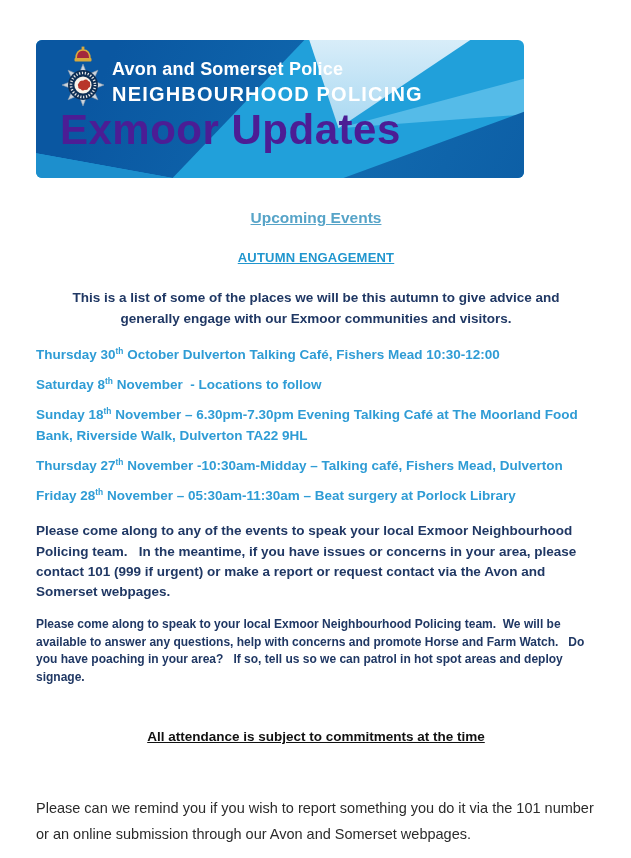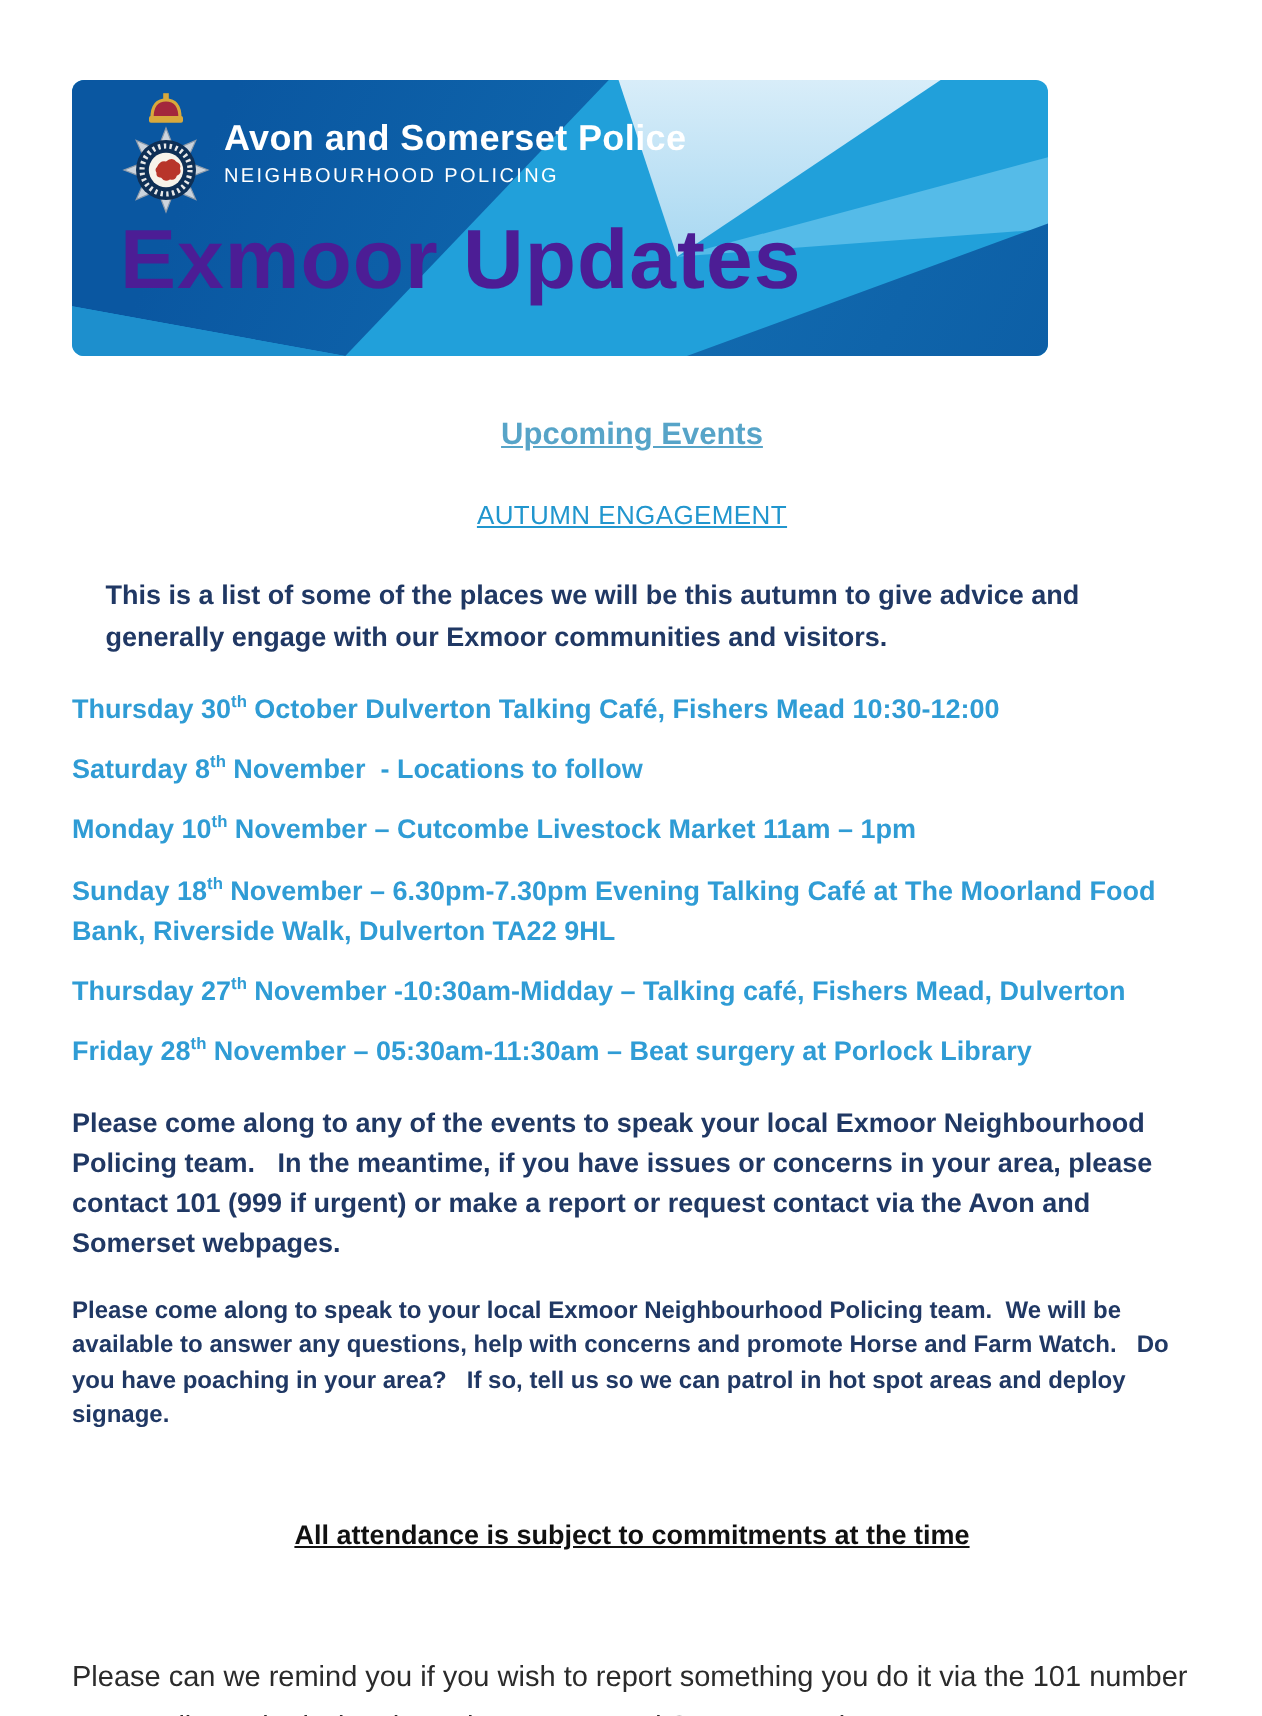--- a/index.html
+++ b/index.html
@@ -16,31 +16,31 @@
   .s-darkright{background:linear-gradient(115deg,#1a7fc0,#0d5fa6);
           clip-path:polygon(63% 100%,100% 52%,100% 100%);}
   .s-darkleft{background:linear-gradient(115deg,#0a57a1 15%,#1474b7 90%);
           clip-path:polygon(0 0,55% 0,28% 100%,0 82%);}
   .s-botleft{background:#1d8fcd;clip-path:polygon(0 82%,28% 100%,0 100%);}
 
   .crest{position:absolute;left:22px;top:6px;width:50px;height:64px;}
 
   .org{position:absolute;left:76px;top:19px;color:#ffffff;}
   .org-name{font-size:18px;font-weight:bold;letter-spacing:.2px;}
-  .org-sub{font-size:10px;font-weight:normal;letter-spacing:1.2px;margin-top:3px;}
+  .org-sub{font-size:20px;font-weight:bold;letter-spacing:1.2px;margin-top:3px;}
   .banner-title{position:absolute;left:24px;top:66px;color:#4c1d95;
                 font-size:42px;font-weight:bold;letter-spacing:.5px;}
 
   
   .content{position:absolute;left:36px;top:178px;width:560px;}
   .section-title{text-align:center;font-size:15.5px;font-weight:bold;
                  text-decoration:underline;margin:31px 0 0;}
-  .section-sub{text-align:center;font-size:13px;font-weight:normal;
+  .section-sub{text-align:center;font-size:13px;font-weight:bold;
                text-decoration:underline;letter-spacing:.2px;margin:23px 0 4px;}
-  .intro{text-align:left;font-weight:bold;font-size:13.5px;line-height:1.55;
+  .intro{text-align:center;font-weight:bold;font-size:13.5px;line-height:1.55;
          margin:23px auto 0;width:94%;}
   .events{margin-top:15px;}
   .event-line{font-weight:bold;font-size:13.5px;line-height:1.5;margin:9px 0 10px;}
   .event-line sup{font-size:62%;line-height:0;}
   .contact{font-weight:bold;font-size:13.5px;line-height:1.5;margin:15px 0 0;}
   .engage{font-weight:bold;font-size:12px;line-height:1.46;margin:14px 0 0;}
   .notice{text-align:center;color:#111111;font-weight:bold;font-size:13.5px;
           text-decoration:underline;margin:43px 0 0;}
   .reminder{color:#2b2b2b;font-size:14.5px;font-weight:normal;line-height:1.75;margin:52px 0 0;}
 </style>
@@ -82,21 +82,20 @@
   </div>
 
   <div class="content">
     <h2 class="section-title" style="color: rgb(87, 164, 200);">Upcoming Events</h2>
     <h3 class="section-sub" style="color: rgb(33, 150, 206);">AUTUMN ENGAGEMENT</h3>
     <p class="intro" style="color: rgb(32, 56, 100);">This is a list of some of the places we will be this autumn to give advice and generally engage with our Exmoor communities and visitors.</p>
 
     <div class="events" id="events">
         <div class="event-line" style="color: rgb(47, 156, 213);"><span>Thursday 30</span><sup>th</sup><span> October Dulverton Talking Café, Fishers Mead 10:30-12:00</span></div>
         <div class="event-line" style="color: rgb(47, 156, 213);"><span>Saturday 8</span><sup>th</sup><span> November &nbsp;- Locations to follow</span></div>
-        <div class="event-line" style="color: rgb(47, 156, 213);"><span>Monday 10</span><sup>th</sup><span> November – Cutcombe Livestock Market 11am – 1pm</span></div>
         <div class="event-line" style="color: rgb(47, 156, 213);"><span>Sunday 18</span><sup>th</sup><span> November – 6.30pm-7.30pm Evening Talking Café at The Moorland Food Bank, Riverside Walk, Dulverton TA22 9HL</span></div>
         <div class="event-line" style="color: rgb(47, 156, 213);"><span>Thursday 27</span><sup>th</sup><span> November -10:30am-Midday – Talking café, Fishers Mead, Dulverton</span></div>
         <div class="event-line" style="color: rgb(47, 156, 213);"><span>Friday 28</span><sup>th</sup><span> November – 05:30am-11:30am – Beat surgery at Porlock Library</span></div>
       </div>
 
     <p class="contact" style="color: rgb(32, 56, 100);">Please come along to any of the events to speak your local Exmoor Neighbourhood Policing team. &nbsp; In the meantime, if you have issues or concerns in your area, please contact 101 (999 if urgent) or make a report or request contact via the Avon and Somerset webpages.</p>
     <p class="engage" style="color: rgb(32, 56, 100);">Please come along to speak to your local Exmoor Neighbourhood Policing team. &nbsp;We will be available to answer any questions, help with concerns and promote Horse and Farm Watch. &nbsp; Do you have poaching in your area? &nbsp; If so, tell us so we can patrol in hot spot areas and deploy signage.</p>
     <p class="notice">All attendance is subject to commitments at the time</p>
 
     <p class="reminder">Please can we remind you if you wish to report something you do it via the 101 number or an online submission through our Avon and Somerset webpages.</p>

